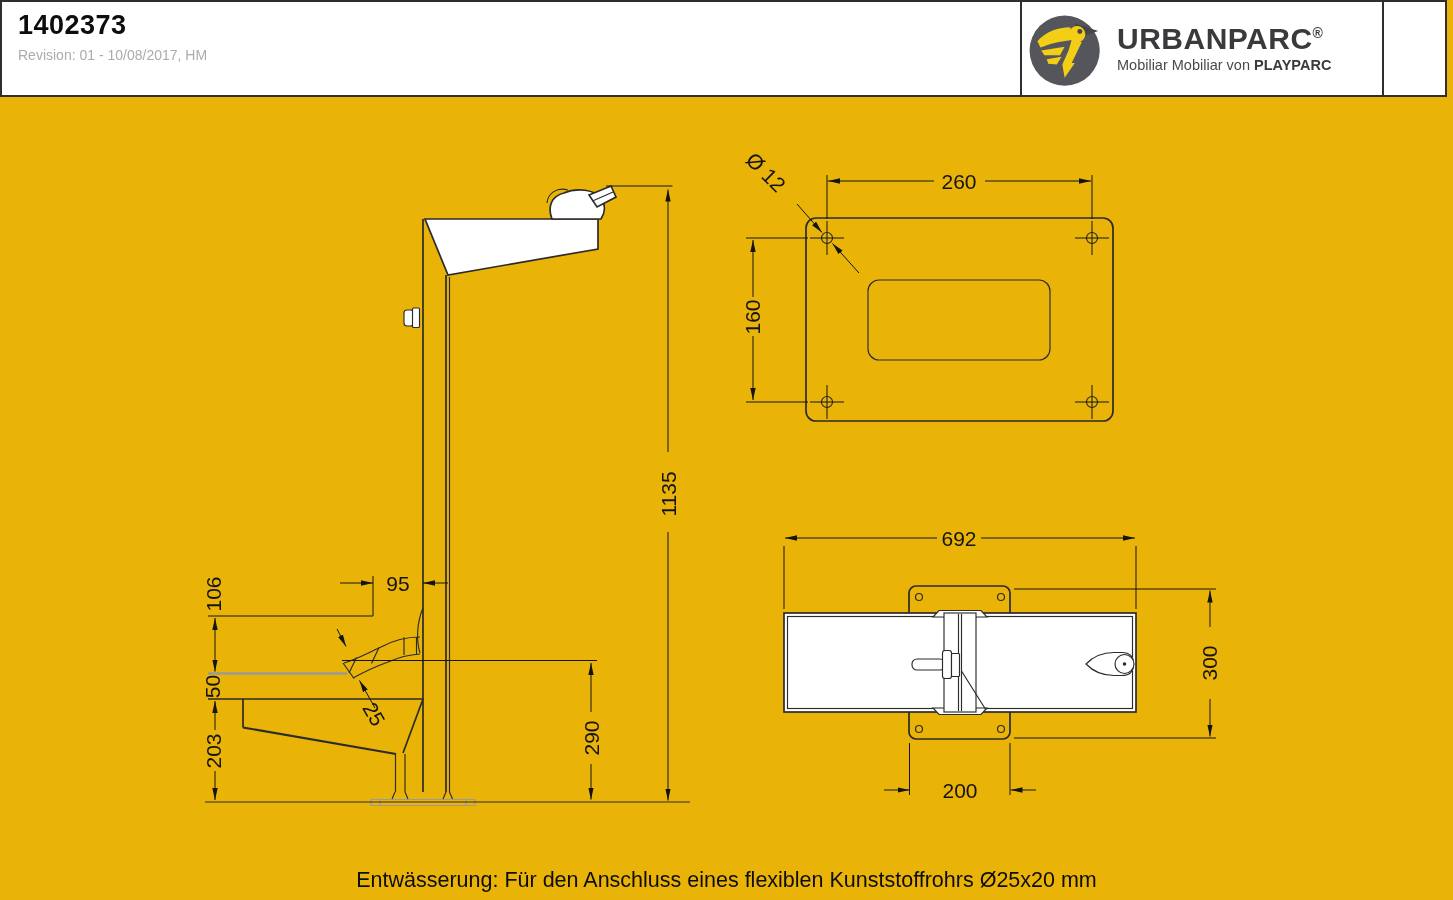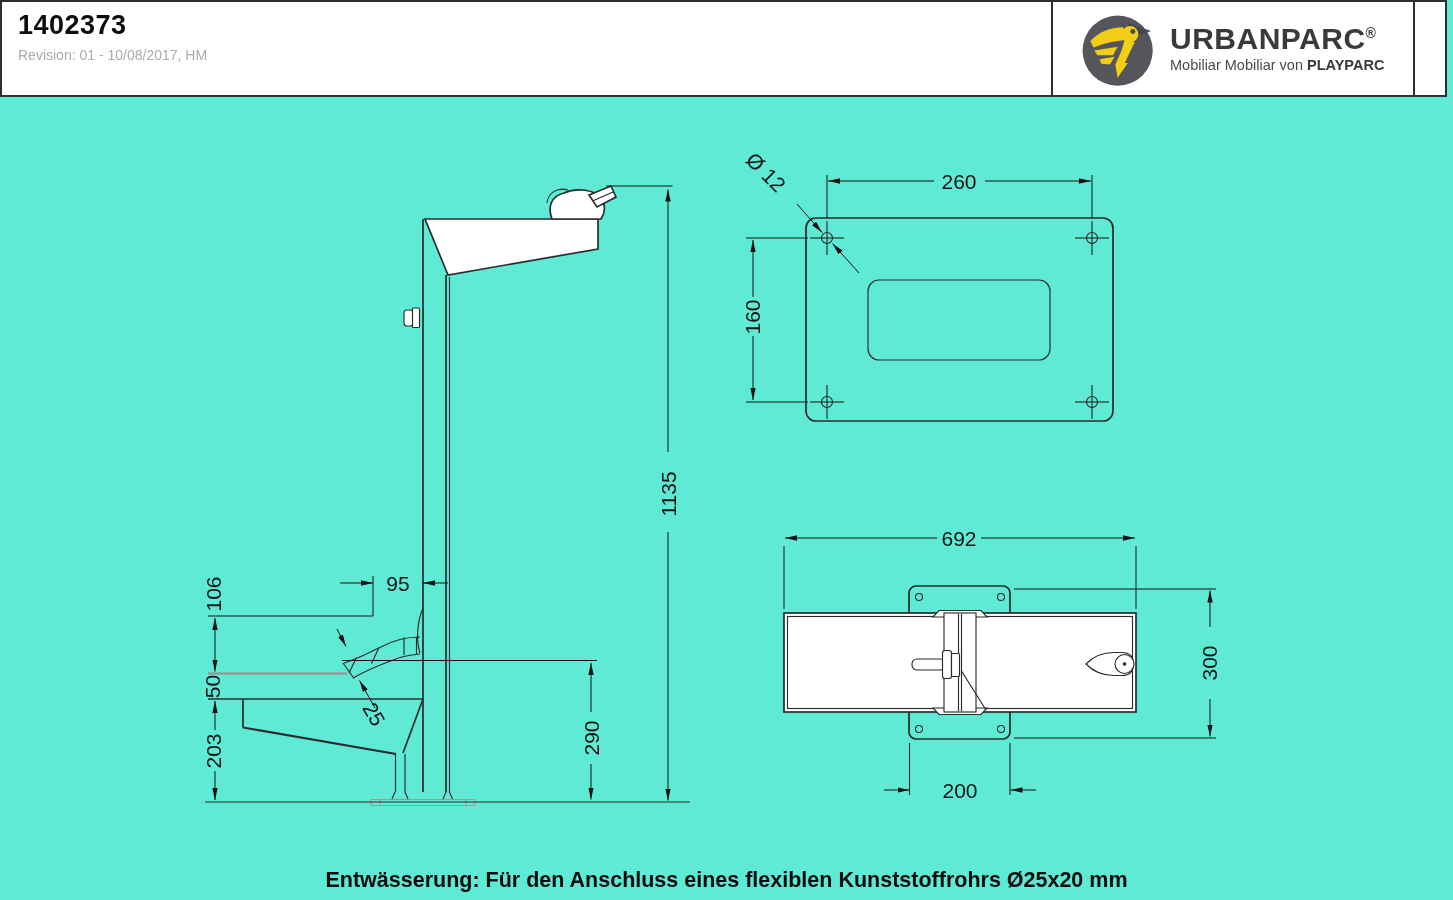--- a/index.html
+++ b/index.html
@@ -1,48 +1,48 @@
 <!DOCTYPE html>
 <html><head>
 <meta charset="utf-8">
 <style>
   html,body{margin:0;padding:0;background:#fff;}
-  .page{position:relative;width:1453px;height:900px;background:#5eead4;
+  .page{position:relative;width:1453px;height:900px;background:#eab308;
         font-family:"Liberation Sans",sans-serif;overflow:hidden;color:#111;}
 
   
   .header{position:absolute;left:0;top:0;width:1447px;height:97px;
           border:2px solid #2e2e2e;box-sizing:border-box;background:#fff;}
   .title-block{position:absolute;left:16px;top:8px;}
   .part-number{font-size:27px;font-weight:bold;letter-spacing:.5px;color:#0d0d0d;}
   .description{font-size:17px;margin-top:9px;color:#141414;}
   .revision{font-size:14px;margin-top:6px;color:#ababab;}
 
-  .logo-box{position:absolute;left:1051px;top:0;width:364px;height:97px;
+  .logo-box{position:absolute;left:1020px;top:0;width:364px;height:97px;
             border:2px solid #2e2e2e;box-sizing:border-box;background:#fff;
-            display:flex;align-items:center;gap:11px;padding-left:28px;}
+            display:flex;align-items:center;gap:11px;padding-left:6px;}
   .brand-line{font-size:30px;font-weight:800;color:#3a3a3c;letter-spacing:.5px;line-height:1;}
   .brand-reg{font-size:14px;vertical-align:super;font-weight:700;}
   .tagline{font-size:14.5px;color:#4a4a4c;margin-top:3px;}
   .tagline b{color:#3a3a3c;}
 
   
   svg.sheet{position:absolute;left:0;top:0;}
   .obj{stroke:#2b2b2b;stroke-width:1.7;fill:none;stroke-linejoin:miter;stroke-linecap:butt;}
   .obj2{stroke:#2b2b2b;stroke-width:2.2;fill:none;}
   .thin{stroke:#2b2b2b;stroke-width:1.15;fill:none;}
   .wfill{fill:#ffffff;}
   .grayln{stroke:#9a9a9a;fill:none;}
   .dim{stroke:#141414;stroke-width:1;fill:none;}
   text.dlab{font-family:"Liberation Sans",sans-serif;font-size:21px;fill:#141414;
             text-anchor:middle;dominant-baseline:central;}
 
   
   .note{position:absolute;left:0;top:868px;width:1453px;text-align:center;
-        font-size:21.5px;color:#0d0d0d;font-weight:bold;}
+        font-size:21.5px;color:#0d0d0d;}
 </style>
 </head>
 <body>
 
 <div class="page">
 
   <div class="header">
     <div class="title-block">
       <div class="part-number">1402373</div>
       <div class="revision">Revision: 01 - 10/08/2017, HM</div>

